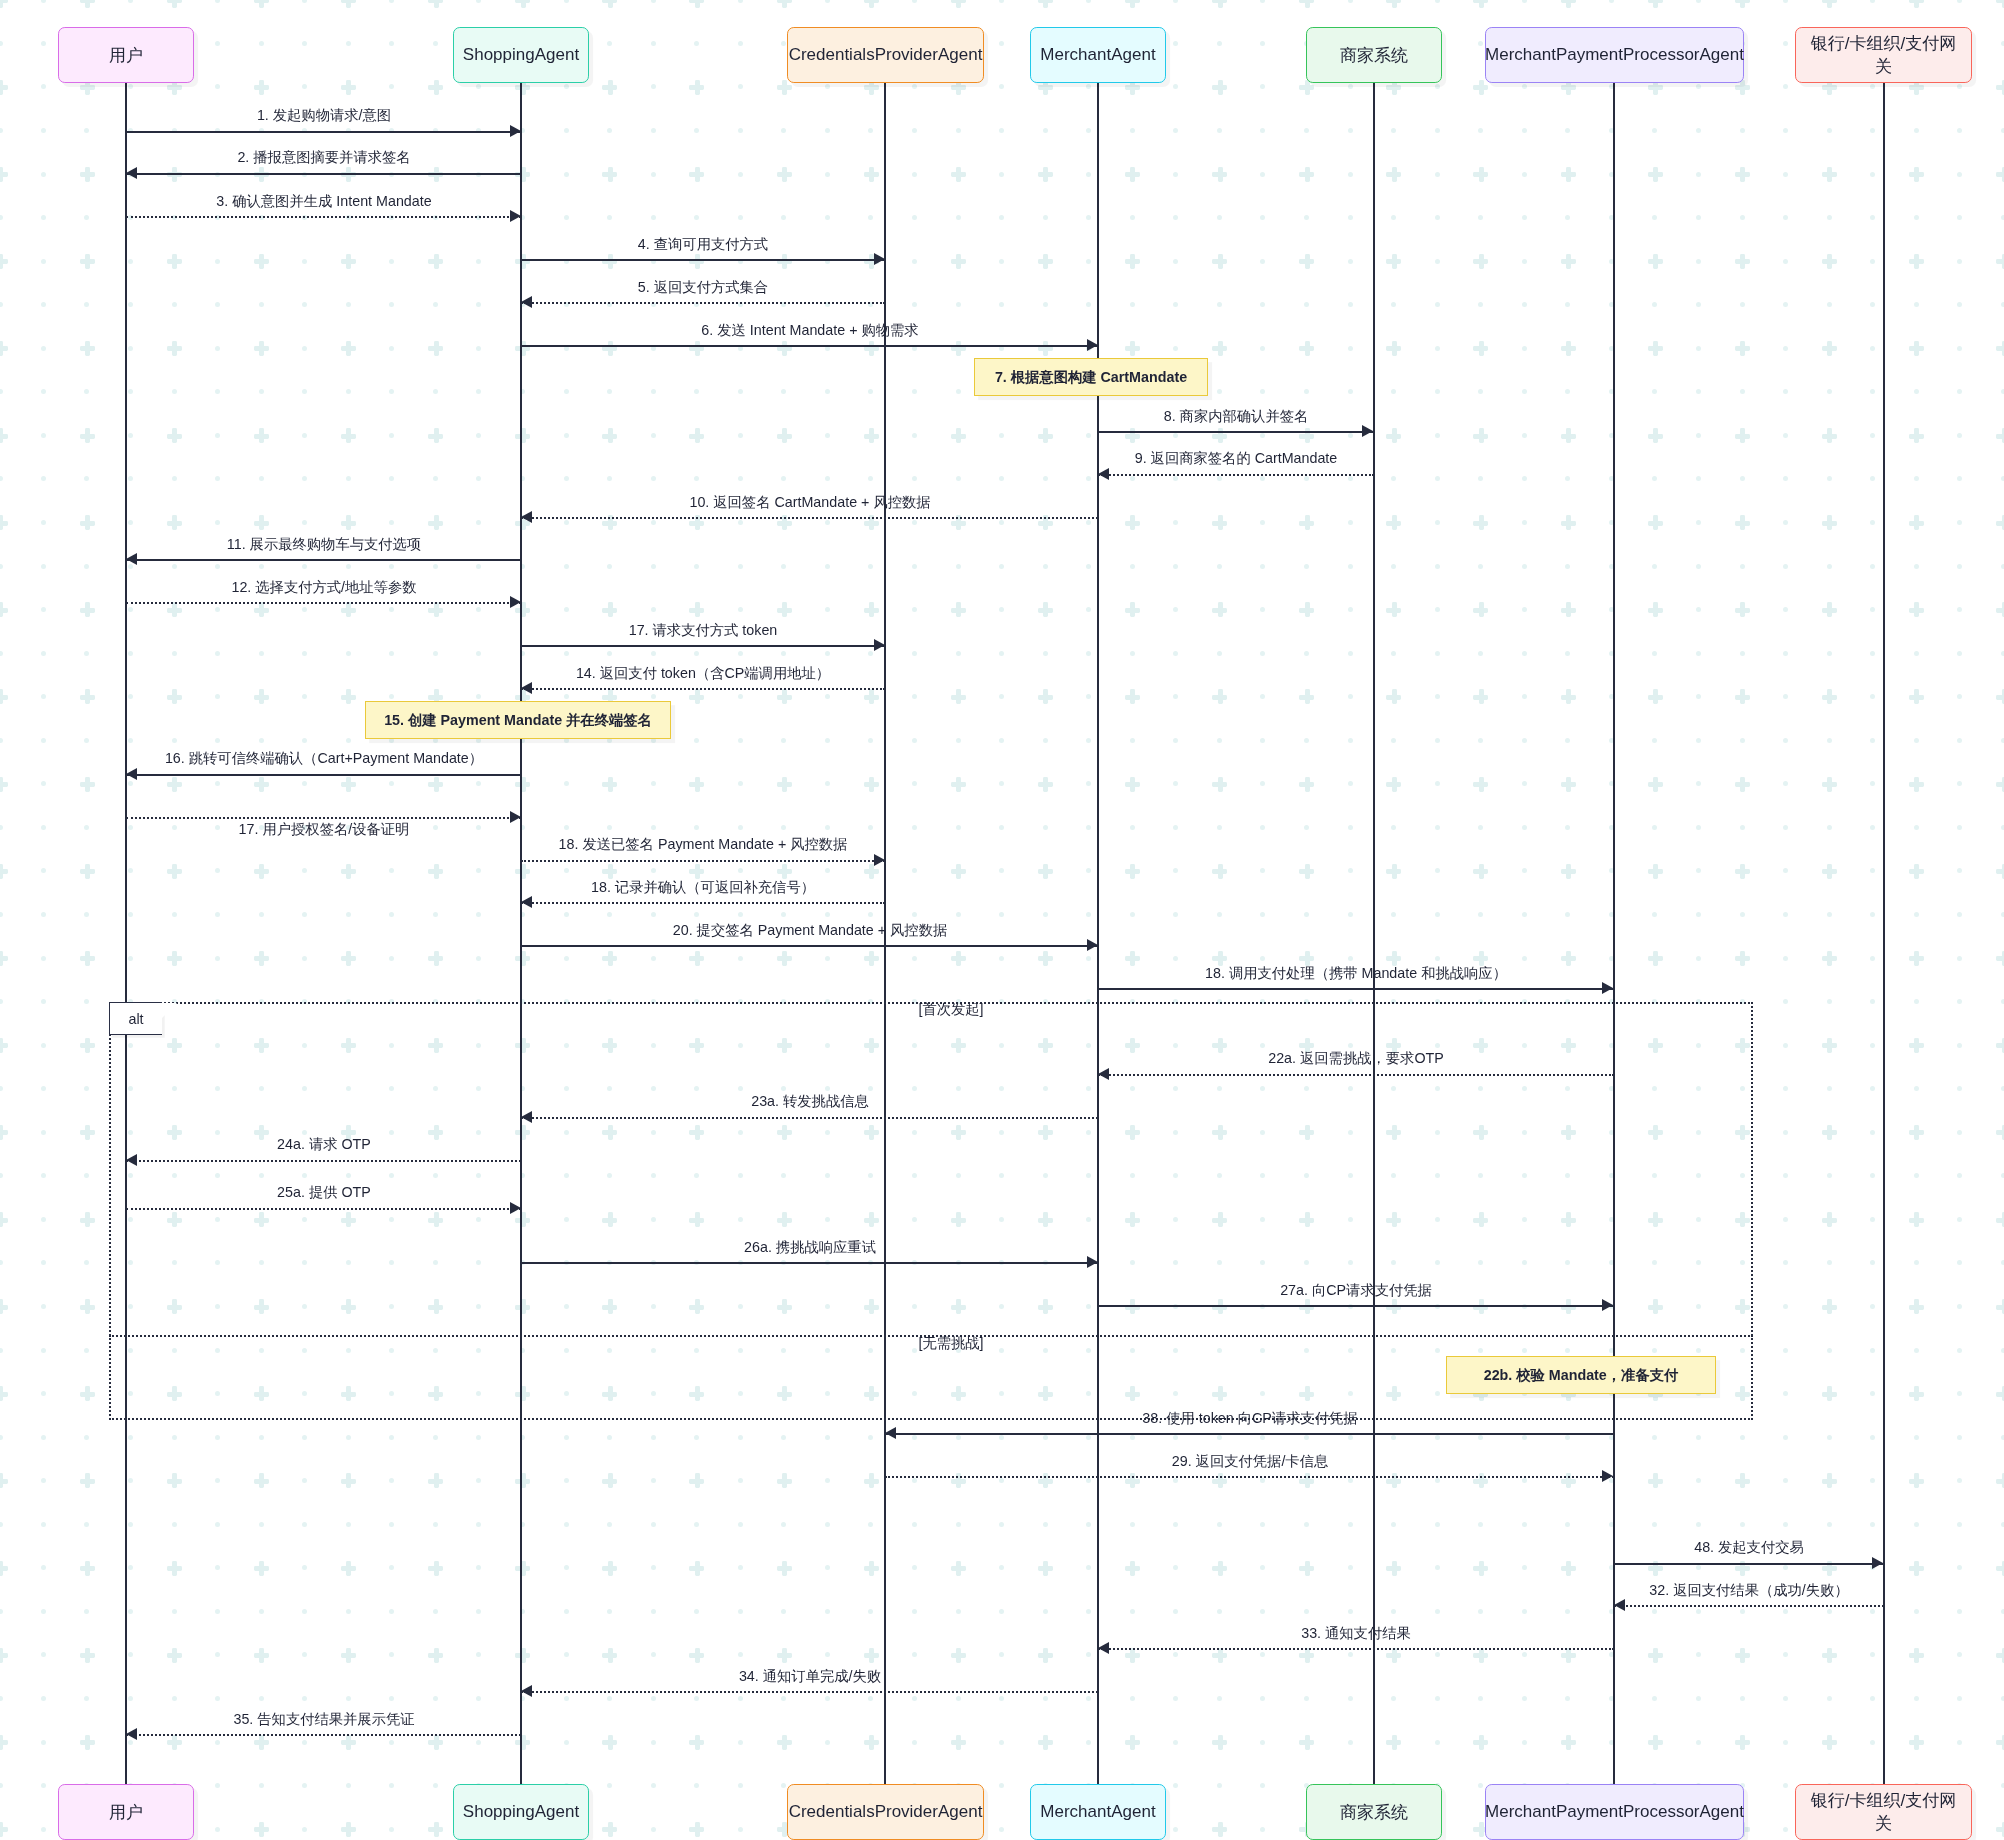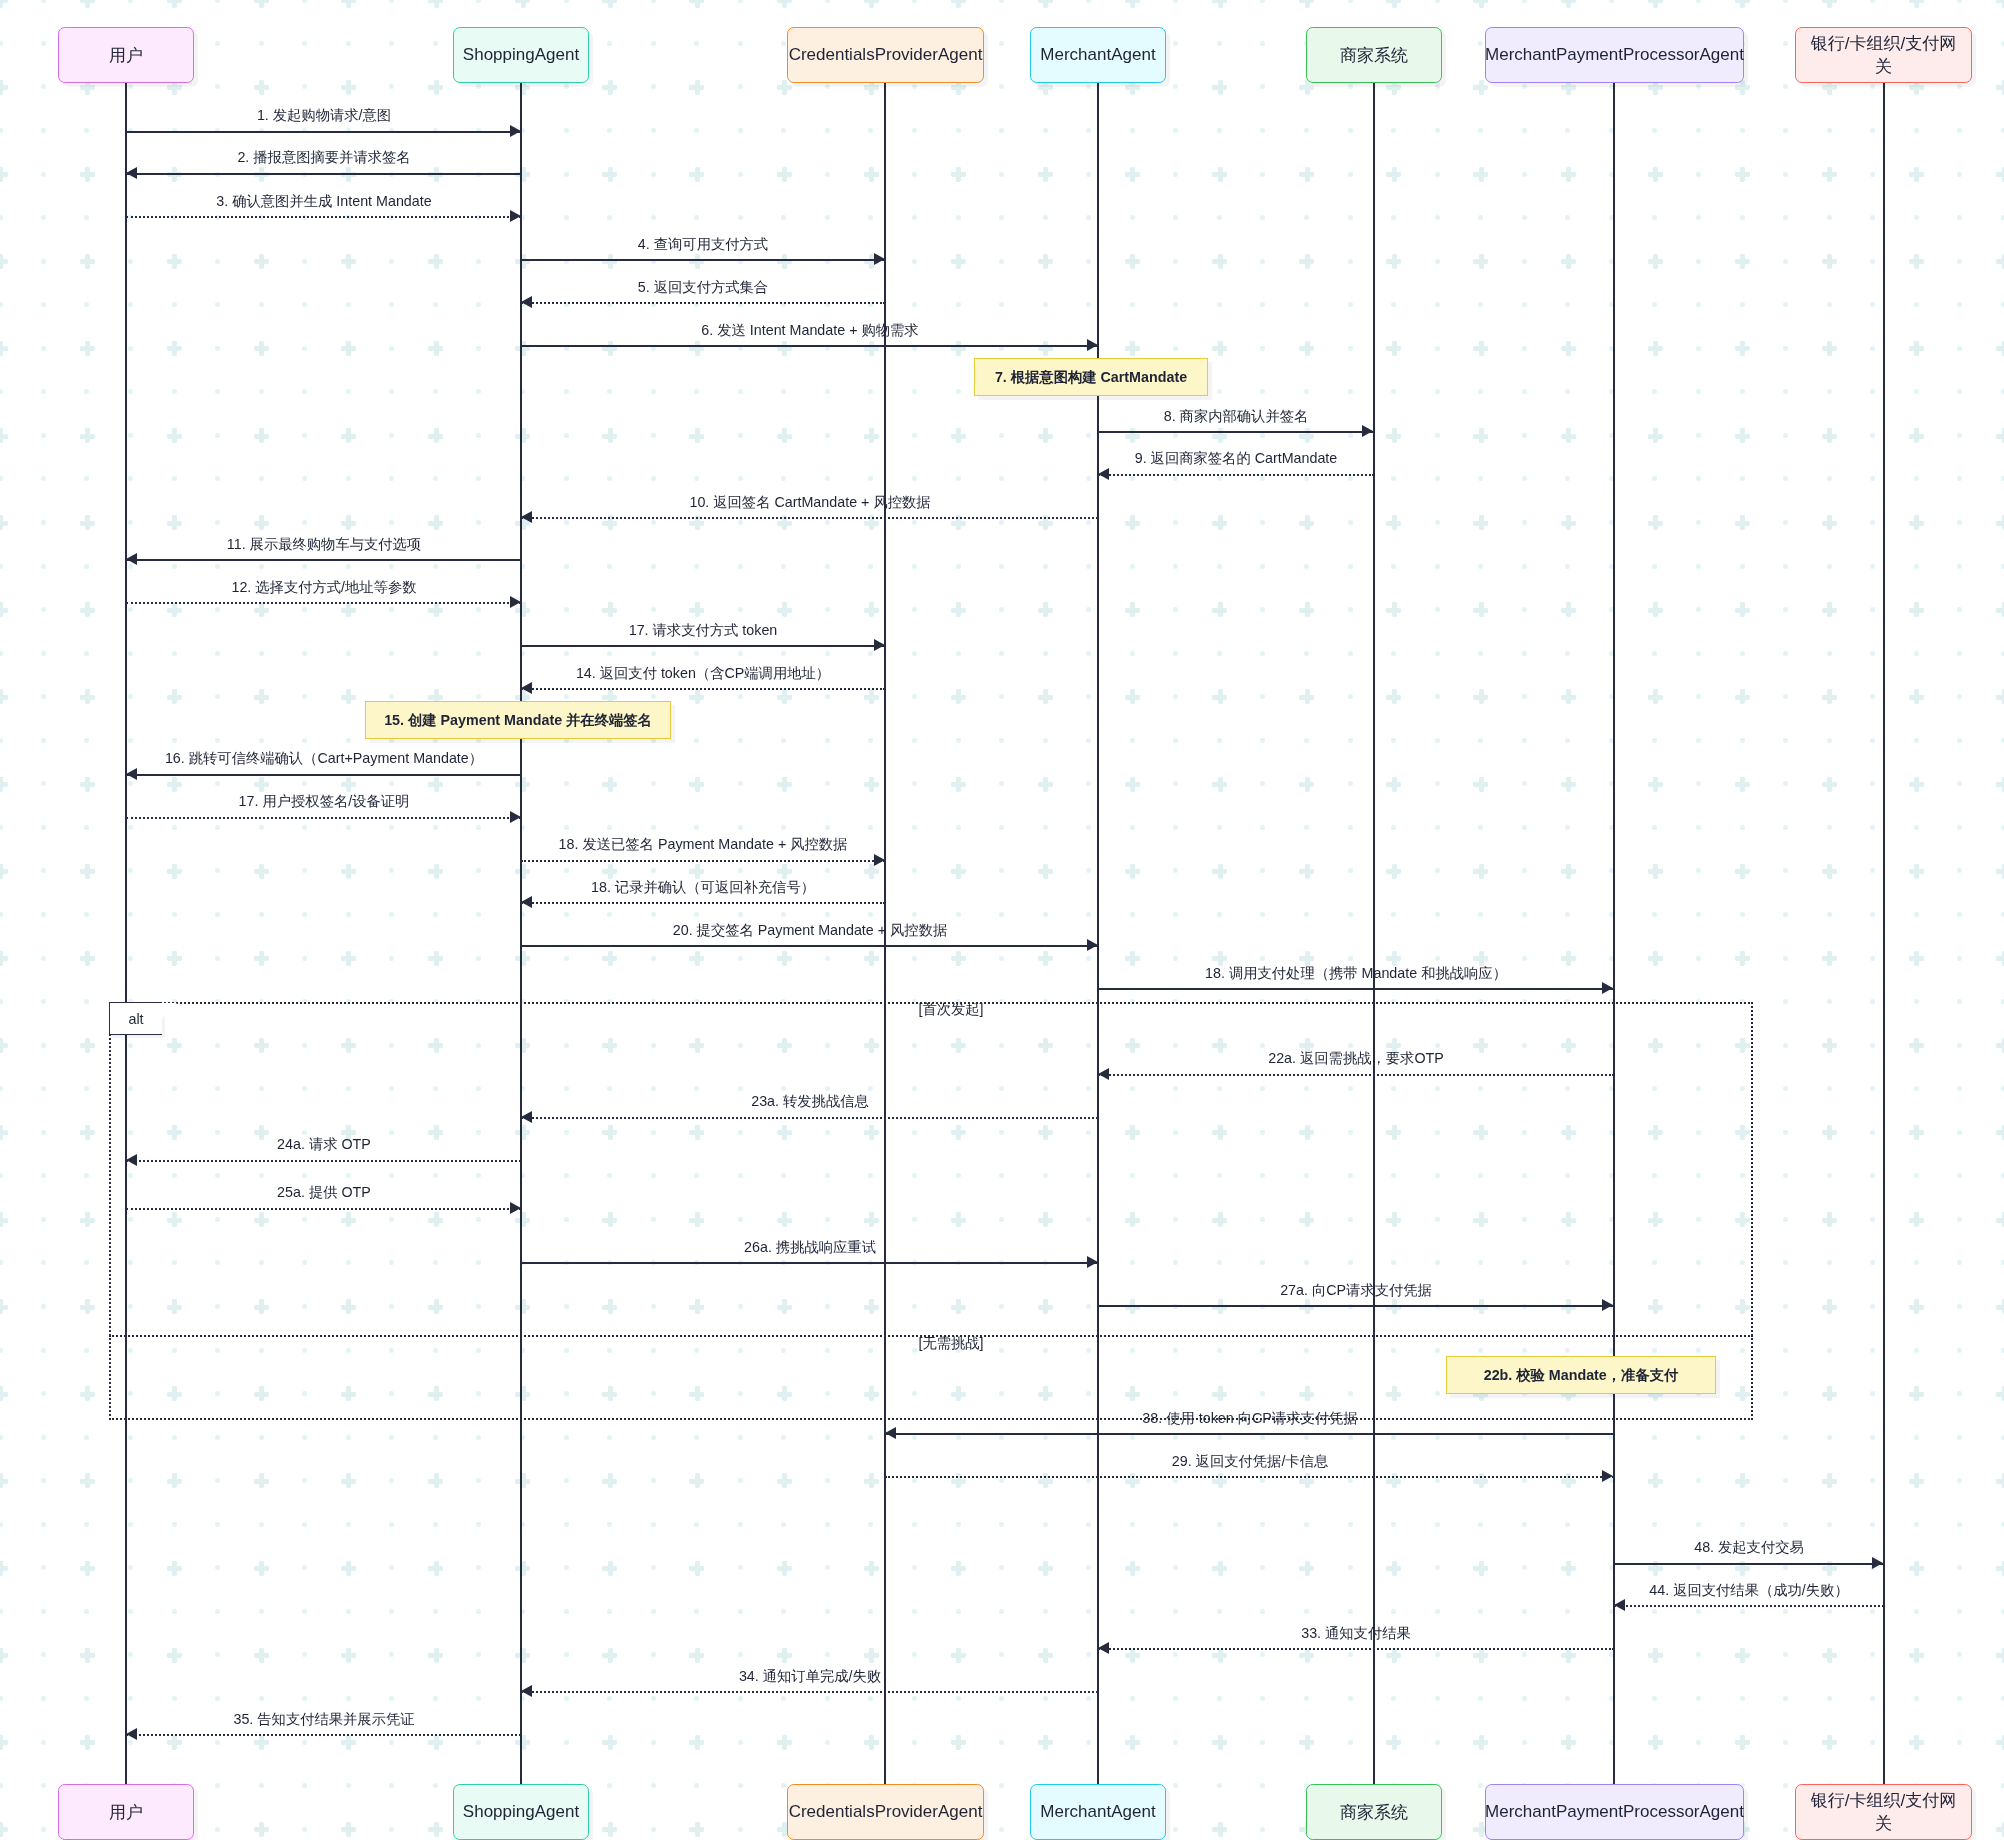--- a/index.html
+++ b/index.html
@@ -2769,21 +2769,21 @@
     <div class="msglabel" style="left: 703px; top: 664px;">14. 返回支付 token（含CP端调用地址）</div>
     <div class="msg" style="left: 126px; top: 774px; width: 395px;">
       <div class="line" style="width: 395px;"></div>
       <div class="head left" style="left: 0px;"></div>
     </div>
     <div class="msglabel" style="left: 324px; top: 749px;">16. 跳转可信终端确认（Cart+Payment Mandate）</div>
     <div class="msg" style="left: 126px; top: 817px; width: 395px;">
       <div class="line dotted" style="width: 395px;"></div>
       <div class="head right" style="left: 384px;"></div>
     </div>
-    <div class="msglabel" style="left: 324px; top: 792px;">17. 用户授权签名/设备证明</div>
+    <div class="msglabel" style="left: 324px; top: 820px;">17. 用户授权签名/设备证明</div>
     <div class="msg" style="left: 521px; top: 860px; width: 364px;">
       <div class="line dotted" style="width: 364px;"></div>
       <div class="head right" style="left: 353px;"></div>
     </div>
     <div class="msglabel" style="left: 703px; top: 835px;">18. 发送已签名 Payment Mandate + 风控数据</div>
     <div class="msg" style="left: 521px; top: 902px; width: 364px;">
       <div class="line dotted" style="width: 364px;"></div>
       <div class="head left" style="left: 0px;"></div>
     </div>
     <div class="msglabel" style="left: 703px; top: 878px;">18. 记录并确认（可返回补充信号）</div>
@@ -2839,21 +2839,21 @@
     <div class="msglabel" style="left: 1250px; top: 1452px;">29. 返回支付凭据/卡信息</div>
     <div class="msg" style="left: 1614px; top: 1563px; width: 270px;">
       <div class="line" style="width: 270px;"></div>
       <div class="head right" style="left: 258px;"></div>
     </div>
     <div class="msglabel" style="left: 1749px; top: 1538px;">48. 发起支付交易</div>
     <div class="msg" style="left: 1614px; top: 1605px; width: 270px;">
       <div class="line dotted" style="width: 270px;"></div>
       <div class="head left" style="left: 0px;"></div>
     </div>
-    <div class="msglabel" style="left: 1749px; top: 1581px;">44. 返回支付结果（成功/失败）</div>
+    <div class="msglabel" style="left: 1749px; top: 1581px;">32. 返回支付结果（成功/失败）</div>
     <div class="msg" style="left: 1098px; top: 1648px; width: 516px;">
       <div class="line dotted" style="width: 516px;"></div>
       <div class="head left" style="left: 0px;"></div>
     </div>
     <div class="msglabel" style="left: 1356px; top: 1624px;">33. 通知支付结果</div>
     <div class="msg" style="left: 521px; top: 1691px; width: 577px;">
       <div class="line dotted" style="width: 577px;"></div>
       <div class="head left" style="left: 0px;"></div>
     </div>
     <div class="msglabel" style="left: 810px; top: 1667px;">34. 通知订单完成/失败</div>

